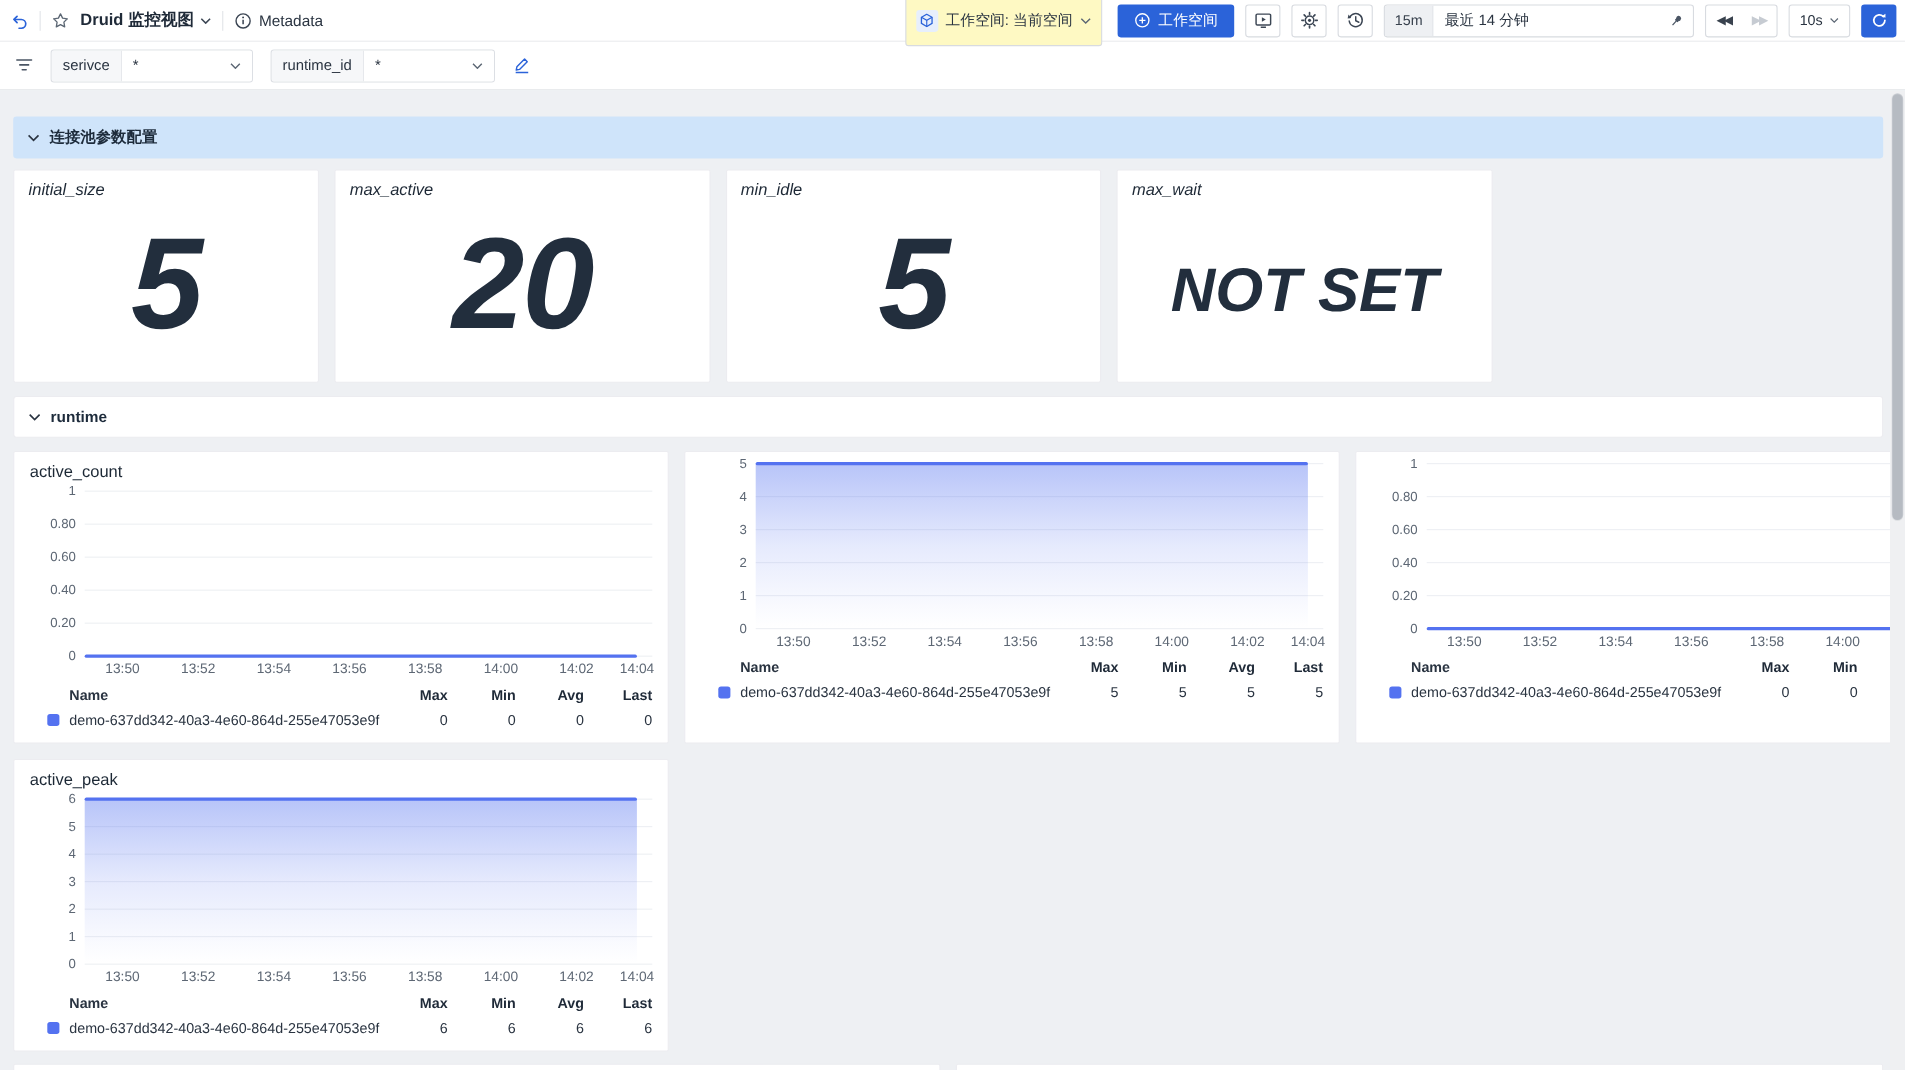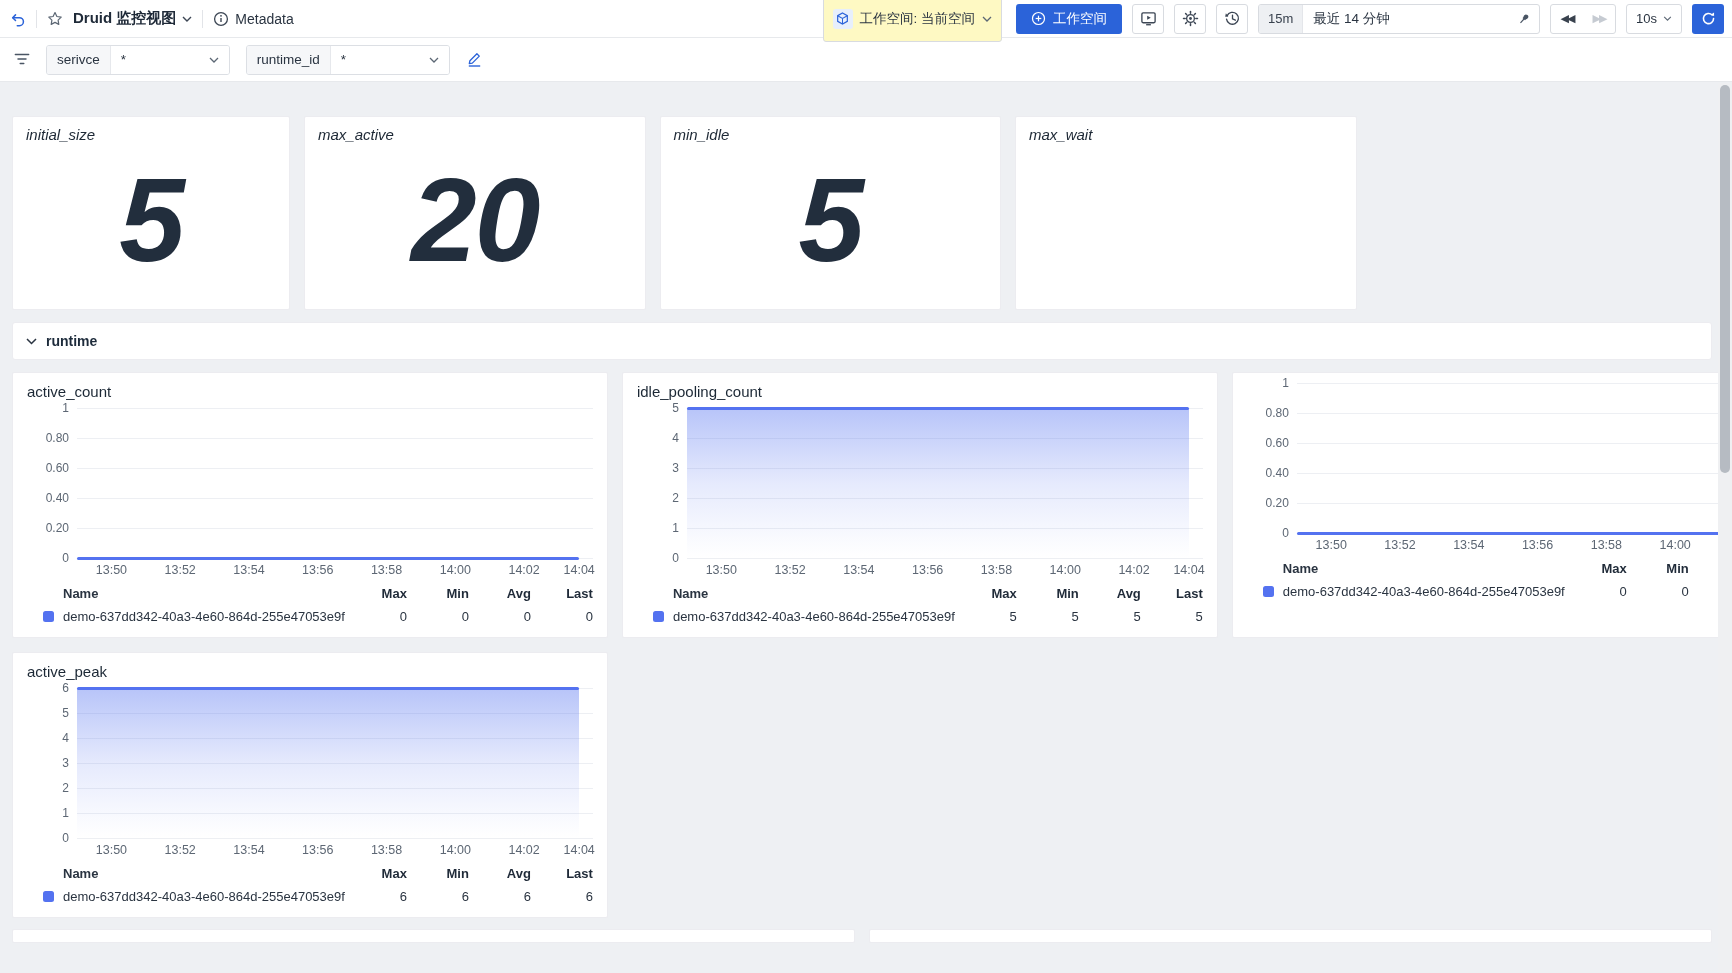--- a/index.html
+++ b/index.html
@@ -278,36 +278,45 @@
   <span class="edit-link">
     <svg viewBox="0 0 17 17" width="17" height="17">
         <path d="M10.9 2.7 l2.4 2.4 L6.3 12.1 l-3 .6 .6-3z" fill="none" stroke="#2b63d9" stroke-width="1.3" stroke-linejoin="round"></path>
         <line x1="2.8" y1="15" x2="14.2" y2="15" stroke="#2b63d9" stroke-width="1.4"></line>
       </svg>
   </span>
 </div>
 
 <div class="content">
 
+  <div class="section-bar section-blue">
+    <span>
+      <svg viewBox="0 0 11 7" width="11" height="7">
+          <polyline points="1,1 5.5,5.5 10,1" fill="none" stroke="#2a3441" stroke-width="1.5"></polyline>
+        </svg>
+    </span>
+    <span>连接池参数配置</span>
+  </div>
 
   <div class="stats-row" id="stats-row">
       <div class="stat-card">
         <div class="stat-title">initial_size</div>
         <div class="stat-value" style="color: rgb(34, 46, 61);">5</div>
       </div>
       <div class="stat-card">
         <div class="stat-title">max_active</div>
         <div class="stat-value" style="color: rgb(34, 46, 61);">20</div>
       </div>
       <div class="stat-card">
         <div class="stat-title">min_idle</div>
         <div class="stat-value" style="color: rgb(34, 46, 61);">5</div>
       </div>
       <div class="stat-card">
         <div class="stat-title">max_wait</div>
+        <div class="stat-value small" style="color: rgb(34, 46, 61);">NOT SET</div>
       </div>
     </div>
 
   <div class="section-bar section-white">
     <span>
       <svg viewBox="0 0 11 7" width="11" height="7">
           <polyline points="1,1 5.5,5.5 10,1" fill="none" stroke="#2a3441" stroke-width="1.5"></polyline>
         </svg>
     </span>
     <span>runtime</span>
@@ -357,21 +366,20 @@
             <div class="swatch" style="background: rgb(84, 114, 240);"></div>
             <div class="lg-name">demo-637dd342-40a3-4e60-864d-255e47053e9f</div>
             <div class="lg-col">0</div>
             <div class="lg-col">0</div>
             <div class="lg-col">0</div>
             <div class="lg-col">0</div>
           </div>
         </div>
       </div>
       <div class="chart-card">
-        <div class="chart-title">idle_pooling_count</div>
         <div class="chart-body">
           <div class="y-gutter">
             <div class="y-tick" style="top: 0%;">5</div>
             <div class="y-tick" style="top: 20%;">4</div>
             <div class="y-tick" style="top: 40%;">3</div>
             <div class="y-tick" style="top: 60%;">2</div>
             <div class="y-tick" style="top: 80%;">1</div>
             <div class="y-tick" style="top: 100%;">0</div>
           </div>
           <div class="plot">

